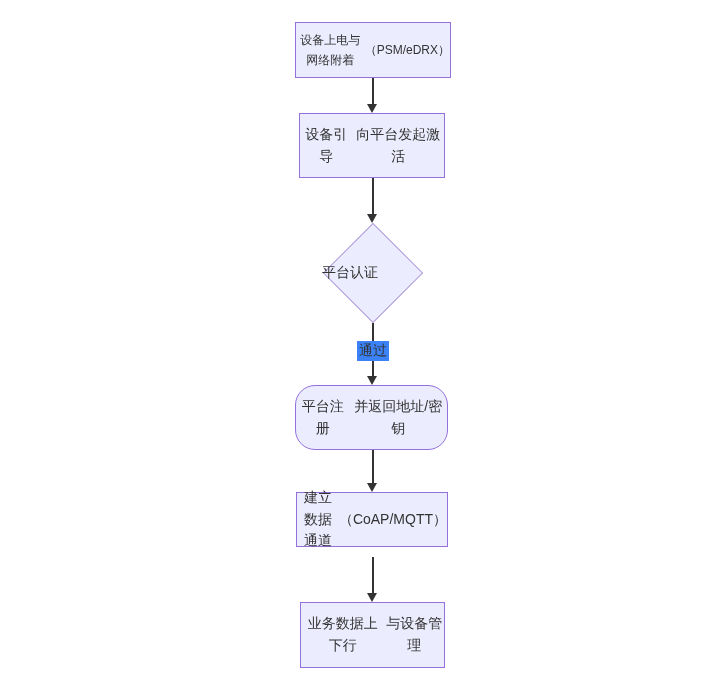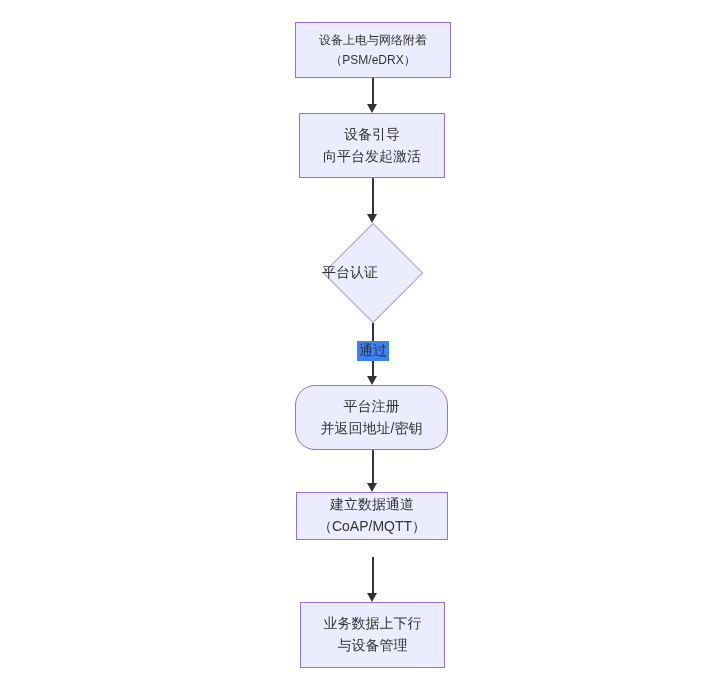--- a/index.html
+++ b/index.html
@@ -15,21 +15,21 @@
     background: #ffffff;
     overflow: hidden;
   }
   .node-rect {
     position: absolute;
     box-sizing: border-box;
     background: #ECECFF;
     border: 1px solid #9370DB;
     color: #333333;
     display: flex;
-    flex-direction: column;
+    flex-direction: row;
     align-items: center;
     justify-content: center;
     text-align: center;
     line-height: 1.55;
     font-size: 14px;
   }
   .node-rect.small-font { font-size: 12px; line-height: 1.7; }
   .diamond-wrap {
     position: absolute;
     display: flex;
@@ -107,21 +107,21 @@
   <div class="arrow-head" style="left:367px; top:376px;"></div>
 
   <div class="node-rect" style="left:295px; top:385px; width:153px; height:65px;border-radius:20px;">
     <span>平台注册</span>
     <span>并返回地址/密钥</span>
   </div>
 
   <div class="edge-line" style="left:372px; top:450px; height:34px;"></div>
   <div class="arrow-head" style="left:367px; top:483px;"></div>
 
-  <div class="node-rect" style="left:296px; top:492px; width:152px; height:48px;">
+  <div class="node-rect" style="left:296px; top:492px; width:152px; height:55px;">
     <span>建立数据通道</span>
     <span>（CoAP/MQTT）</span>
   </div>
 
   <div class="edge-line" style="left:372px; top:557px; height:37px;"></div>
   <div class="arrow-head" style="left:367px; top:593px;"></div>
 
   <div class="node-rect" style="left:300px; top:602px; width:145px; height:66px;">
     <span>业务数据上下行</span>
     <span>与设备管理</span>

